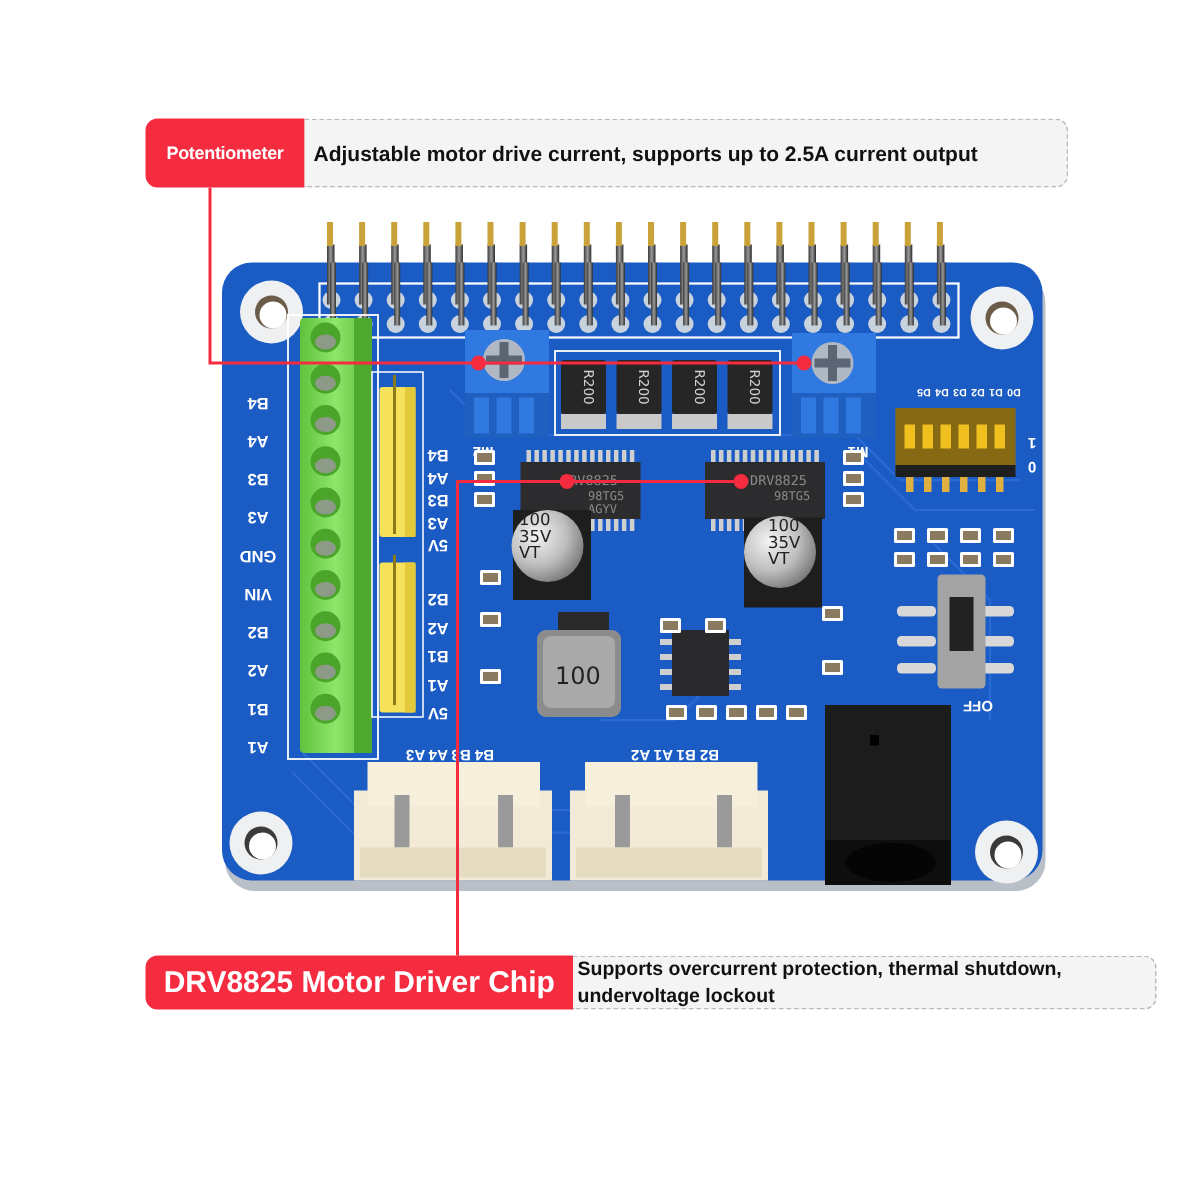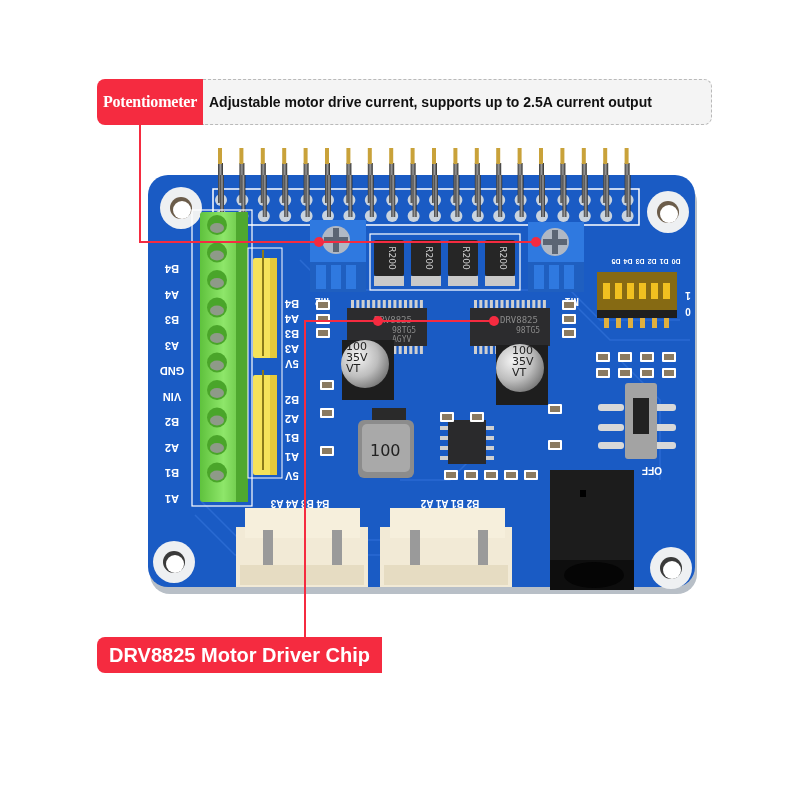--- a/index.html
+++ b/index.html
@@ -1,39 +1,45 @@
 <!DOCTYPE html>
 <html><head>
 <meta charset="utf-8">
 <style>
   html,body{margin:0;padding:0;background:#ffffff;}
   body{width:800px;height:800px;position:relative;overflow:hidden;font-family:"Liberation Sans",sans-serif;}
   .callout{position:absolute;display:flex;align-items:stretch;}
   .callout .tag{background:#f52b40;color:#fff;font-weight:bold;display:flex;align-items:center;justify-content:center;border-radius:8px 0 0 8px;white-space:nowrap;}
   .callout .desc{background:#f4f4f4;border:1px dashed #b9b9b9;border-left:none;border-radius:0 8px 8px 0;color:#111;font-weight:bold;display:flex;align-items:center;}
   #callout-top{left:97px;top:79px;height:46px;width:615px;}
-  #callout-top .tag{width:106px;font-size:16px;letter-spacing:-0.2px;font-family:Liberation Serif, serif;}
+  #callout-top .tag{width:106px;font-size:12px;letter-spacing:-0.2px;}
   #callout-top .desc{flex:1;font-size:14px;padding-left:6px;}
   #callout-bottom{left:97px;top:637px;height:36px;width:674px;}
   #callout-bottom .tag{width:285px;font-size:20px;}
   #callout-bottom .desc{flex:1;font-size:13px;line-height:18px;padding-left:3px;}
   svg{position:absolute;left:0;top:0;}
   .silk{font-family:"Liberation Sans",sans-serif;font-weight:bold;fill:#ffffff;}
   .chiptxt{font-family:"DejaVu Sans Mono",monospace;fill:#8a8a8a;}
 </style>
 </head>
 <body>
 
 <div id="callout-top" class="callout">
   <div class="tag">Potentiometer</div>
   <div class="desc">Adjustable motor drive current, supports up to 2.5A current output</div>
 </div>
 
 <div id="callout-bottom" class="callout">
   <div class="tag">DRV8825 Motor Driver Chip</div>
+  <div class="desc">
+    <div>
+      <div>Supports overcurrent protection, thermal shutdown,</div>
+      <div>undervoltage lockout</div>
+    </div>
+  </div>
 </div>
 
 <svg width="800" height="800" viewBox="0 0 800 800">
   <defs>
     <linearGradient id="pinGrad" x1="0" x2="1">
       <stop offset="0" stop-color="#3a3a3a"></stop>
         <stop offset="0.5" stop-color="#9a9a9a"></stop>
         <stop offset="1" stop-color="#2a2a2a"></stop>
     </linearGradient>
     <radialGradient id="capGrad" cx="0.35" cy="0.35" r="0.7">

